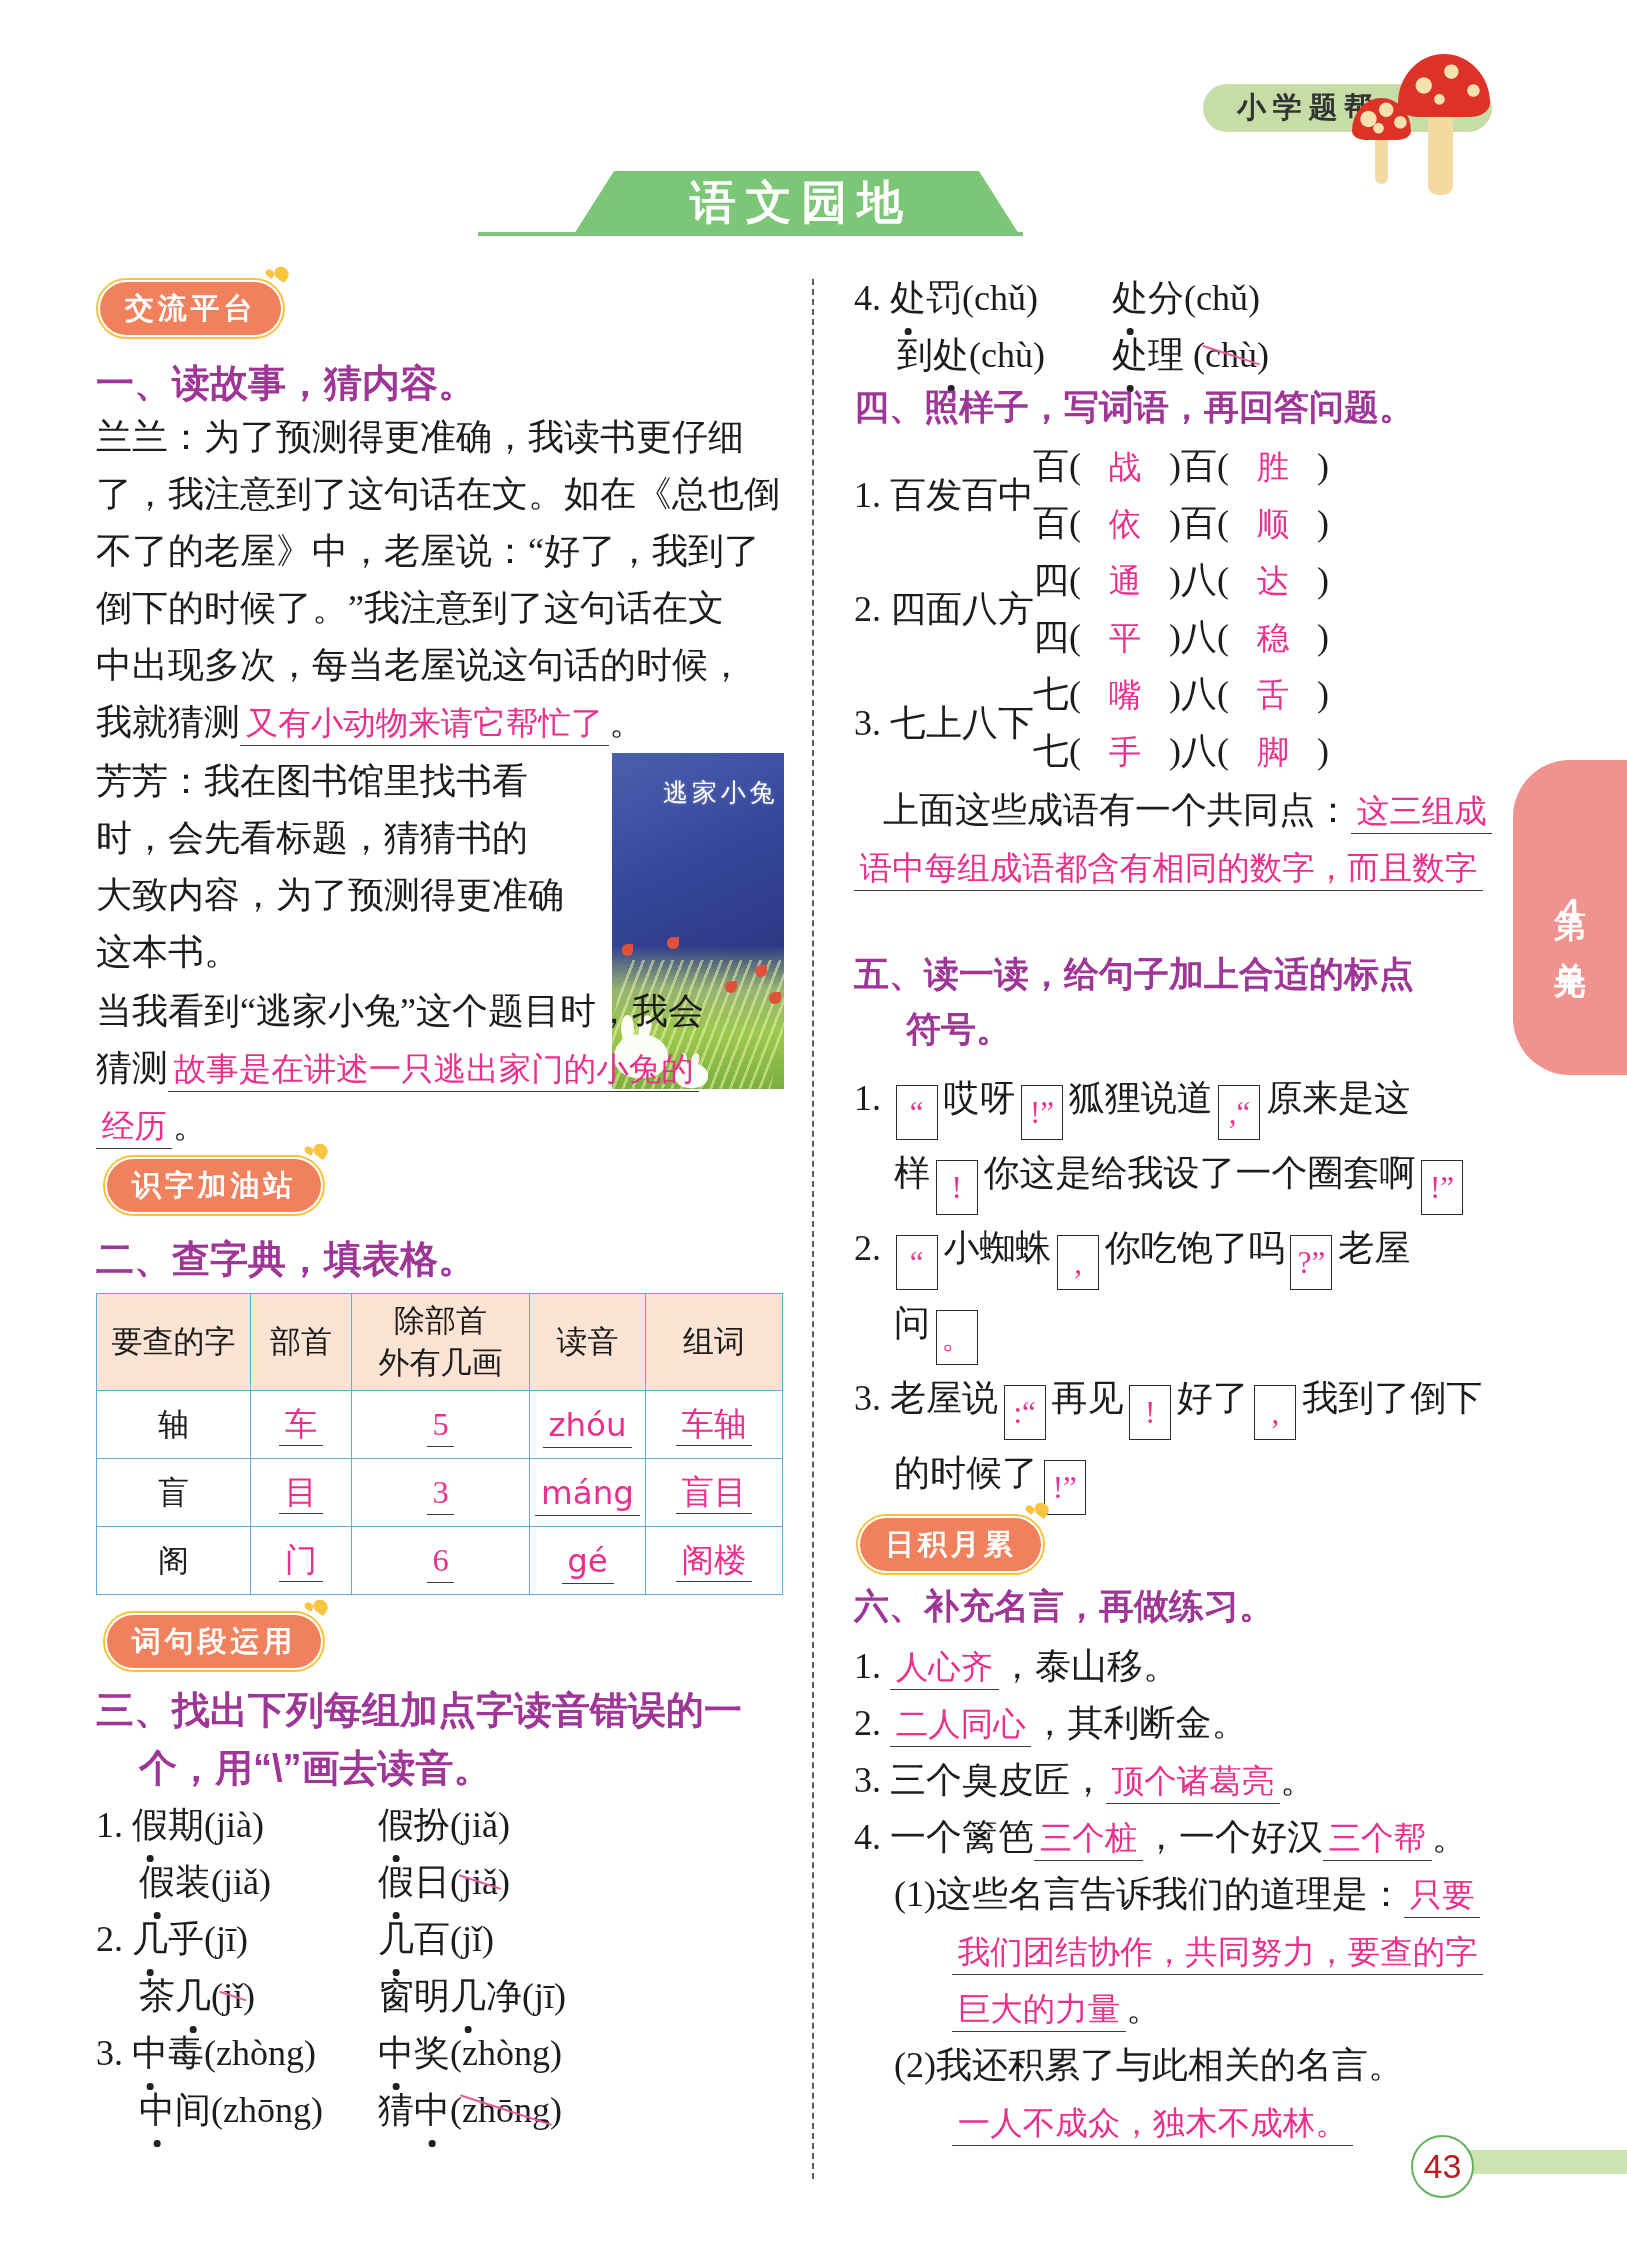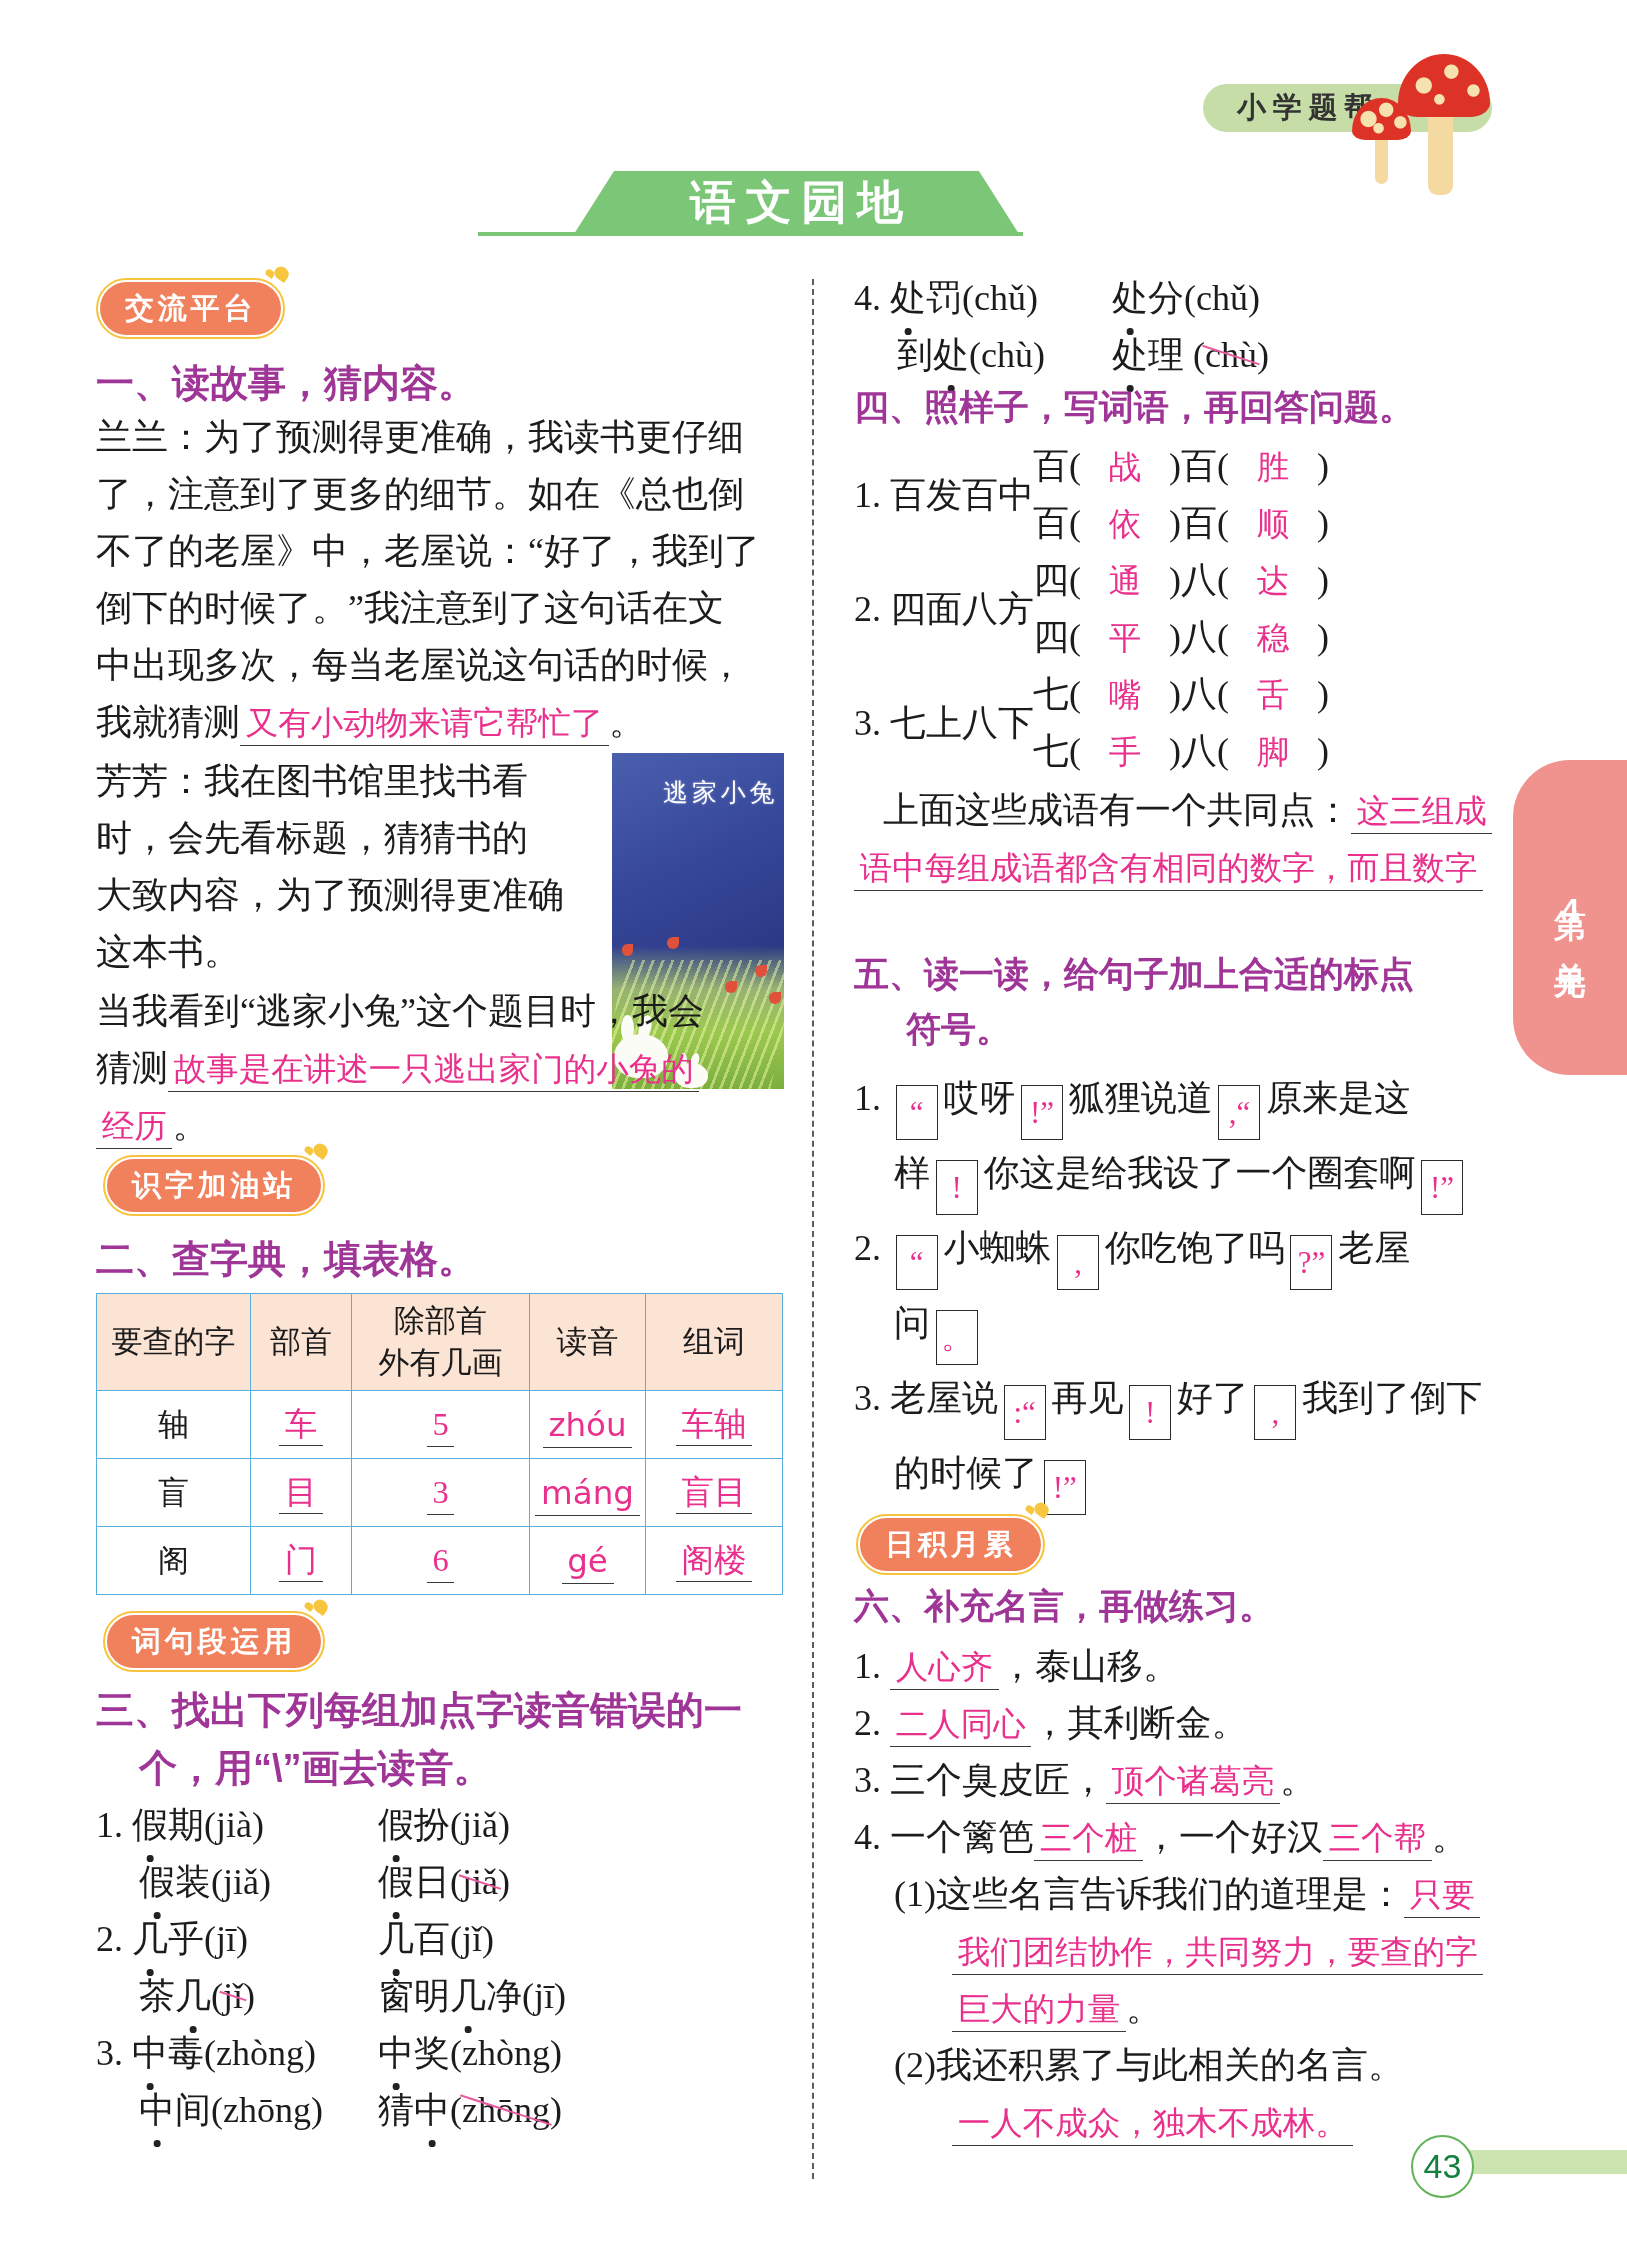--- a/index.html
+++ b/index.html
@@ -49,21 +49,21 @@
     writing-mode:vertical-rl;text-orientation:upright;
     font-family:"Liberation Sans",sans-serif;font-weight:700;font-size:32px;
     color:#fff;letter-spacing:7.6px;
   }
   .divider{position:absolute;left:812px;top:279px;height:1900px;width:0;border-left:2.9px dashed #3f3f3f;opacity:.85;}
   .page-strip{position:absolute;left:1467px;top:2150px;width:161px;height:24px;background:#cbe4b0;}
   .page-circle{
     position:absolute;left:1411px;top:2135px;width:59px;height:59px;background:#fff;
     border:2.9px solid #62b35a;border-radius:50%;
     display:flex;align-items:center;justify-content:center;z-index:3;
-    font-family:"Liberation Sans",sans-serif;font-size:34px;color:#15803d;
+    font-family:"Liberation Sans",sans-serif;font-size:34px;color:#b91c1c;
   }
   
   .badge{
     position:absolute;background:#f0815c;border-radius:29px;
     outline:2.9px solid #f7c33c;outline-offset:2.9px;
     padding:6.7px 25px;z-index:2;
   }
   .badge .blabel{
     font-family:"Liberation Sans",sans-serif;font-weight:700;font-size:29px;
     color:#fff;letter-spacing:3.8px;
@@ -171,21 +171,21 @@
 <div class="divider"></div>
 
 <div class="badge" style="left:100px;top:282px;">
   <span class="blabel">交流平台</span>
   <span class="bfly"></span>
 </div>
 <div class="phead" style="left:96px;top:358px;">一、读故事，猜内容。</div>
 
 <div class="block" style="left:96px;top:409px;width:698px;">
     <div class="rl"><span>兰兰：为了预测得更准确，我读书更仔细</span></div>
-    <div class="rl"><span>了，注意到了更多的细节。如在《总也倒</span></div>
+    <div class="rl"><span>了，我注意到了这句话在文。如在《总也倒</span></div>
     <div class="rl"><span>不了的老屋》中，老屋说：“好了，我到了</span></div>
     <div class="rl"><span>倒下的时候了。”我注意到了这句话在文</span></div>
     <div class="rl"><span>中出现多次，每当老屋说这句话的时候，</span></div>
     <div class="rl"><span>我就猜测</span><span class="ansu">又有小动物来请它帮忙了</span><span>。</span></div>
   </div>
 <div class="block" style="left:96px;top:753px;width:524px;">
     <div class="rl"><span>芳芳：我在图书馆里找书看</span></div>
     <div class="rl"><span>时，会先看标题，猜猜书的</span></div>
     <div class="rl"><span>大致内容，为了预测得更准确</span></div>
     <div class="rl"><span>这本书。</span></div>

